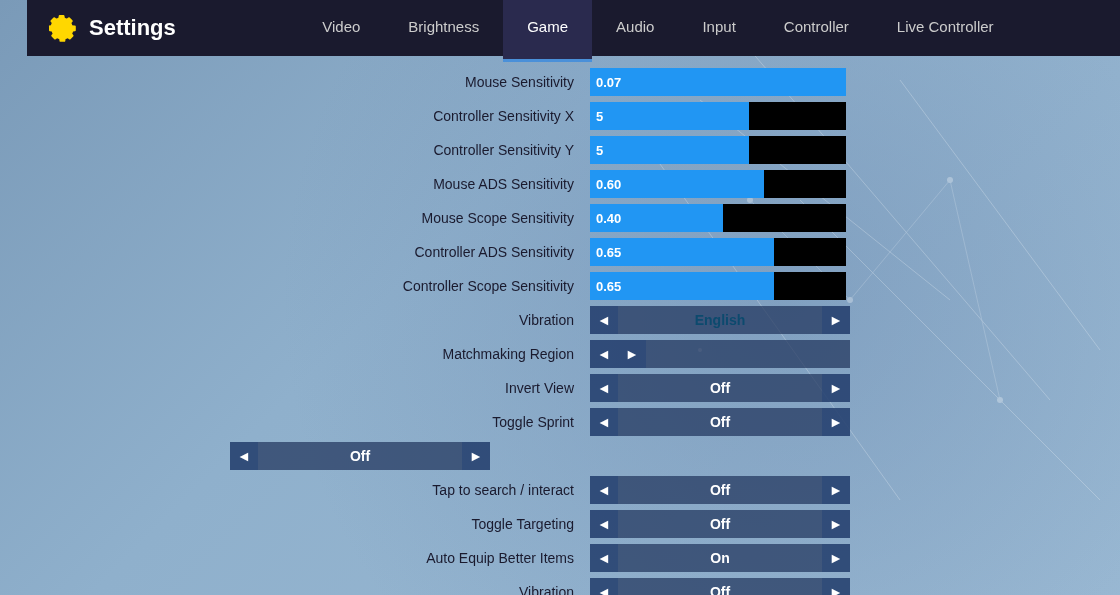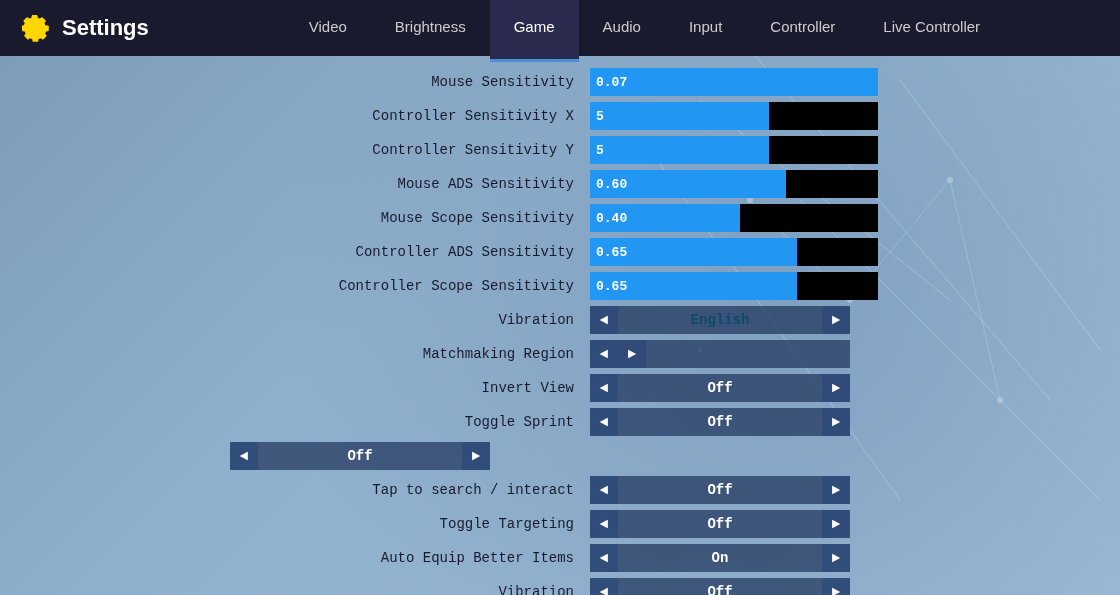--- a/index.html
+++ b/index.html
@@ -31,20 +31,21 @@
 
     
     .header {
       position: relative;
       z-index: 10;
       background: #1a1a2e;
       height: 56px;
       display: flex;
       align-items: center;
       padding: 9px 20px;
+      margin-left: 27px;
     }
     .header-logo {
       display: flex;
       align-items: center;
       gap: 10px;
       color: white;
       font-size: 22px;
       font-weight: bold;
       margin-right: 40px;
     }
@@ -77,21 +78,20 @@
       border-bottom: 3px solid #4a90d9;
     }
 
     
     .main {
       position: relative;
       z-index: 5;
       padding: 10px 2px;
       height: calc(595px - 56px);
       overflow: hidden;
-      font-family: Liberation Mono, monospace;
     }
 
     
     .settings-container {
       width: 660px;
       margin: 0 auto;
     }
 
     .setting-row {
       display: flex;
@@ -110,21 +110,21 @@
     .setting-control {
       flex: 1;
     }
 
     
     .slider-bar {
       display: flex;
       align-items: center;
       height: 28px;
       background: #000;
-      width: 288px;
+      width: 256px;
       position: relative;
       overflow: hidden;
     }
     .slider-fill {
       height: 100%;
       background: #2196F3;
       display: flex;
       align-items: center;
       padding-left: 6px;
     }

